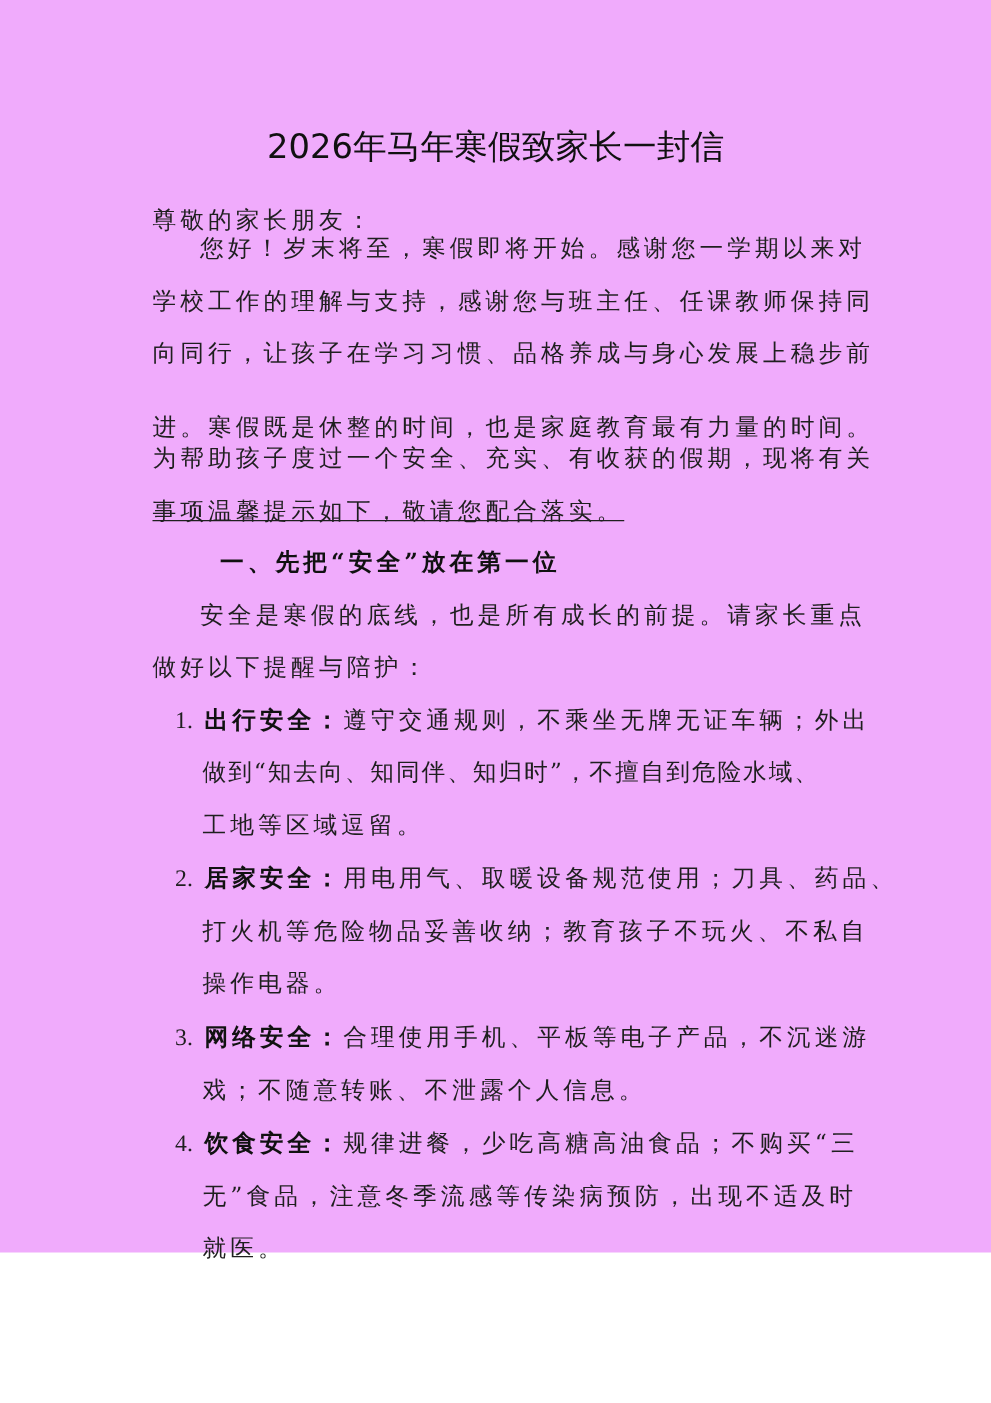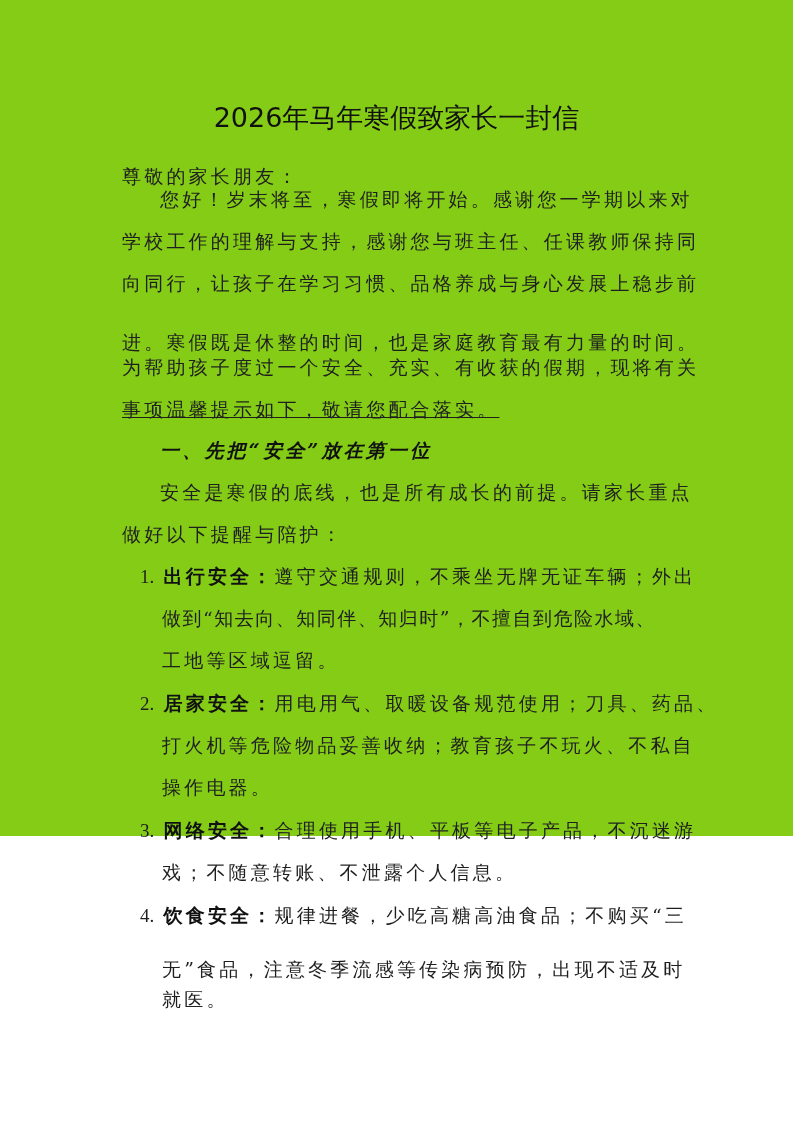--- a/index.html
+++ b/index.html
@@ -1,18 +1,18 @@
 <!DOCTYPE html>
 <html><head>
 <meta charset="utf-8">
 <style>
   html, body { margin: 0; padding: 0; background: #ffffff; }
   body { width: 793px; height: 1122px; position: relative; overflow: hidden;
          font-family: "DejaVu Serif", "Liberation Serif", serif; color: #1a1a1a; }
-  .page { position: absolute; left: 0; top: 0; width: 793px; height: 836px; background: #84cc16; }
+  .page { position: absolute; left: 0; top: 0; width: 793px; height: 1002px; background: #f0abfc; }
   .title { position: absolute; left: 0; width: 793px; top: 98px; text-align: center;
            font-family: "DejaVu Sans", "Liberation Sans", sans-serif; font-size: 27px; line-height: 40px; color: #111; }
   .line { position: absolute; font-size: 19px; line-height: 26px; white-space: nowrap; letter-spacing: 3.2px; color: #1f1f1f; }
   .bold { font-weight: bold; color: #111; }
   .num { font-family: "Liberation Serif", serif; letter-spacing: 0; }
 </style>
 </head>
 <body>
 
 <div class="page">
@@ -20,21 +20,21 @@
 
   <div class="line" style="left:122px; top:147px;margin-top:16px;">尊敬的家长朋友：</div>
 
   <div class="line" style="left:160px; top:186px;">您好！岁末将至，寒假即将开始。感谢您一学期以来对</div>
   <div class="line" style="left:122px; top:228px;">学校工作的理解与支持，感谢您与班主任、任课教师保持同</div>
   <div class="line" style="left:122px; top:270px;text-align:right;">向同行，让孩子在学习习惯、品格养成与身心发展上稳步前</div>
   <div class="line" style="left:122px; top:329px;">进。寒假既是休整的时间，也是家庭教育最有力量的时间。</div>
   <div class="line" style="left:122px; top:354px;">为帮助孩子度过一个安全、充实、有收获的假期，现将有关</div>
   <div class="line" style="left:122px; top:396px;text-decoration:underline;">事项温馨提示如下，敬请您配合落实。</div>
 
-  <div class="line bold" style="left:160px; top:437px;font-style:italic;">一、先把“安全”放在第一位</div>
+  <div class="line bold" style="left:176px; top:437px;">一、先把“安全”放在第一位</div>
 
   <div class="line" style="left:160px; top:479px;">安全是寒假的底线，也是所有成长的前提。请家长重点</div>
   <div class="line" style="left:122px; top:521px;">做好以下提醒与陪护：</div>
 
   <div class="line" style="left:140px; top:563px;">
     <span class="num">1.</span>
     <span class="bold">出行安全：</span><span>遵守交通规则，不乘坐无牌无证车辆；外出</span>
   </div>
   <div class="line" style="left:162px; top:605px; letter-spacing:1.5px;">做到“知去向、知同伴、知归时”，不擅自到危险水域、</div>
   <div class="line" style="left:162px; top:647px;">工地等区域逗留。</div>
@@ -49,15 +49,15 @@
   <div class="line" style="left:140px; top:817px;">
     <span class="num">3.</span>
     <span class="bold">网络安全：</span><span>合理使用手机、平板等电子产品，不沉迷游</span>
   </div>
   <div class="line" style="left:162px; top:859px;">戏；不随意转账、不泄露个人信息。</div>
 
   <div class="line" style="left:140px; top:902px;">
     <span class="num">4.</span>
     <span class="bold">饮食安全：</span><span>规律进餐，少吃高糖高油食品；不购买“三</span>
   </div>
-  <div class="line" style="left:162px; top:944px;margin-top:12px;">无”食品，注意冬季流感等传染病预防，出现不适及时</div>
+  <div class="line" style="left:162px; top:944px;">无”食品，注意冬季流感等传染病预防，出现不适及时</div>
   <div class="line" style="left:162px; top:986px;">就医。</div>
 </div>
 
 </body></html>

